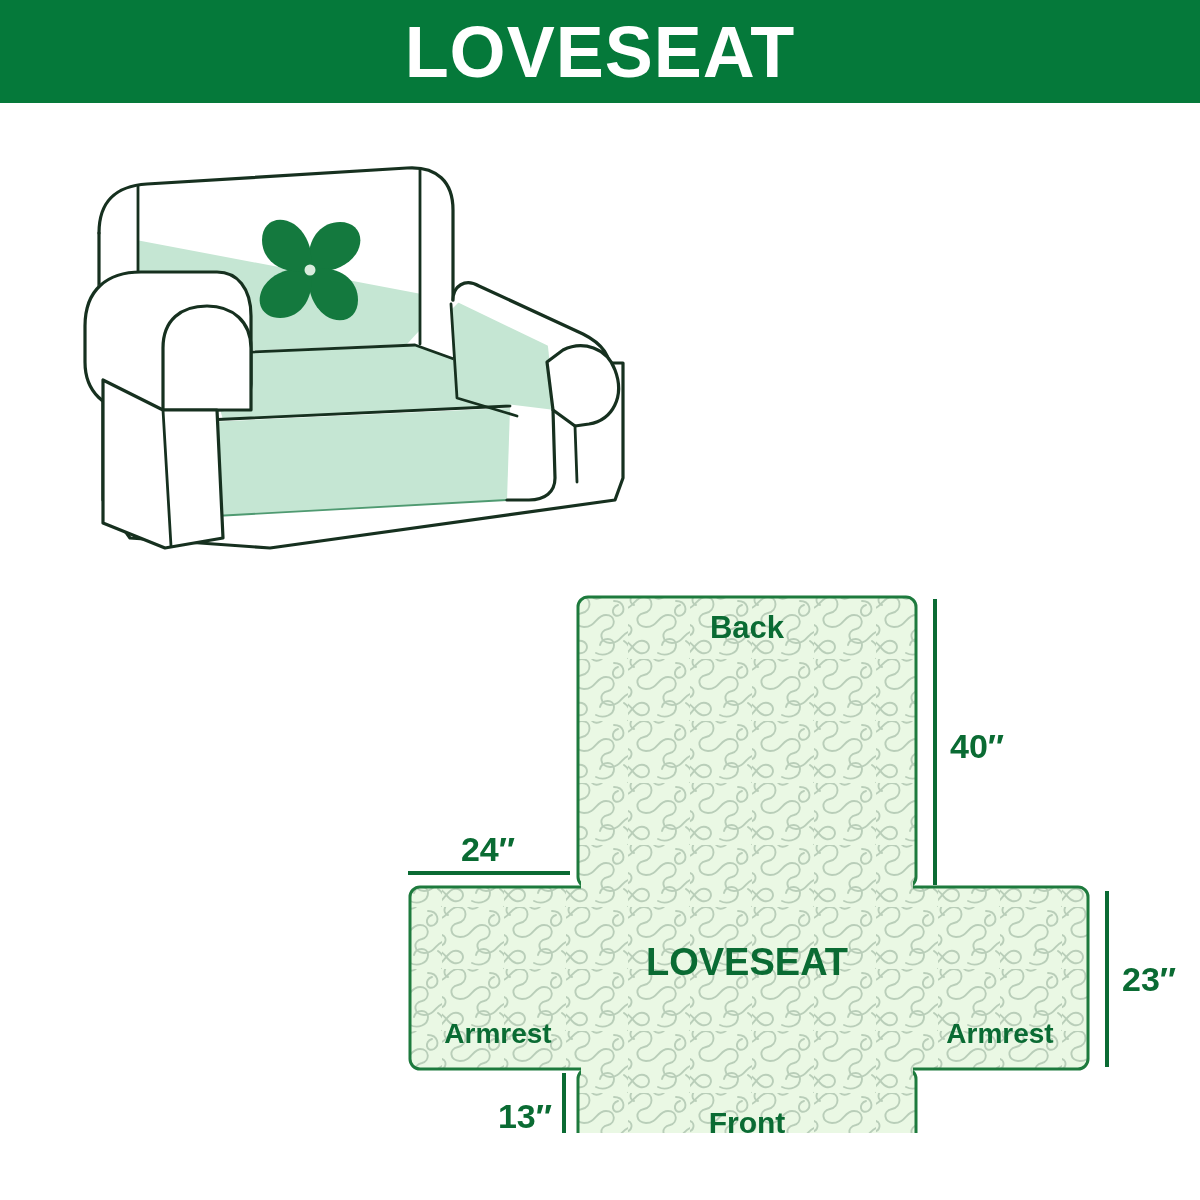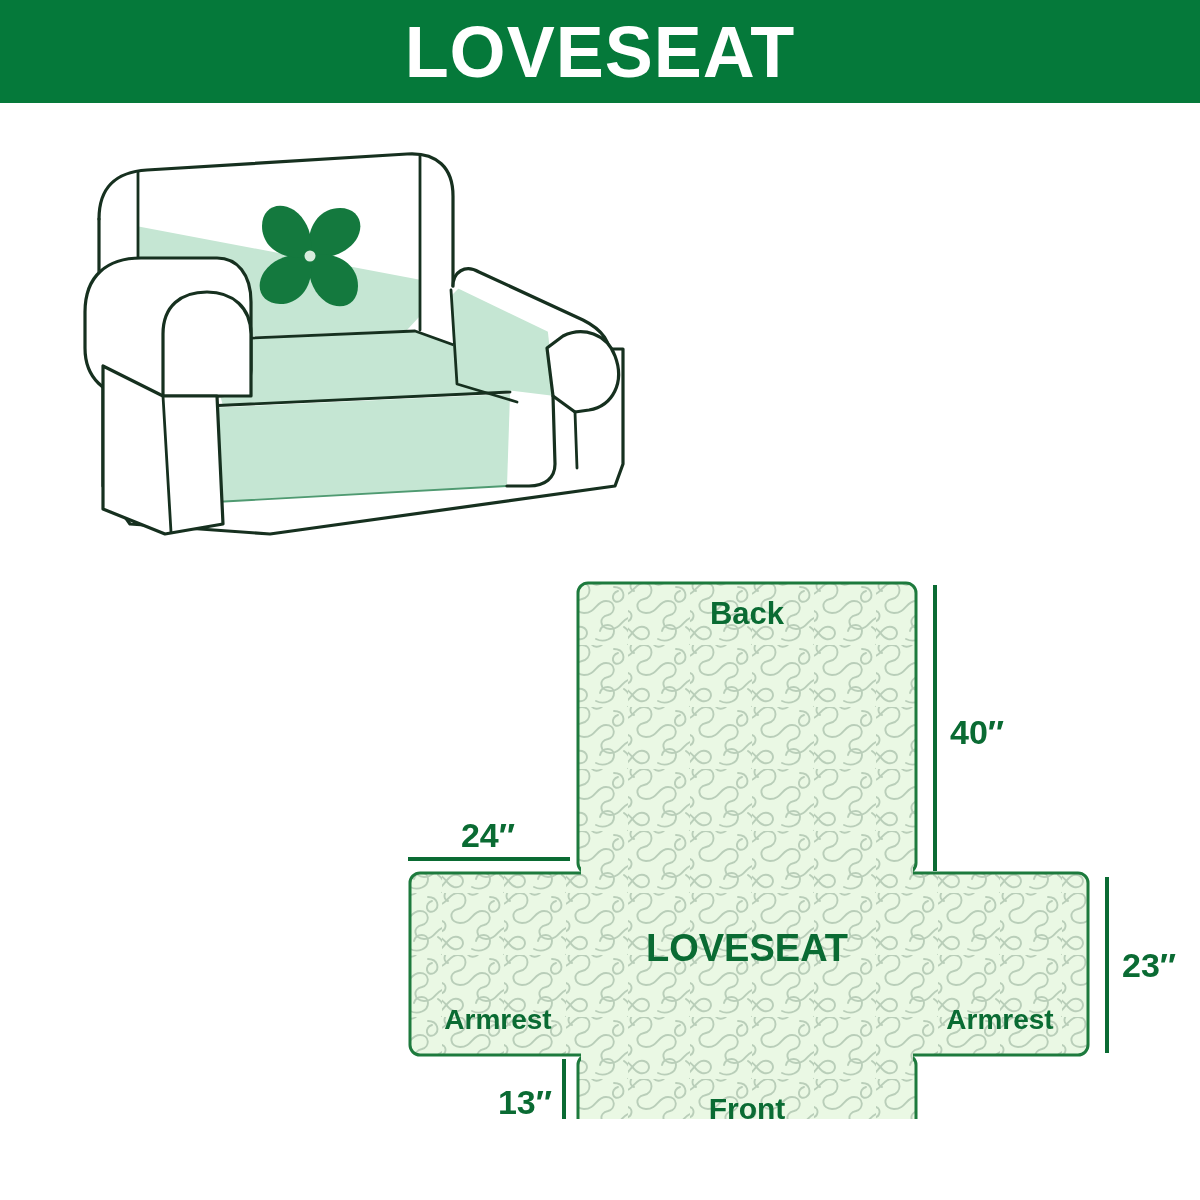--- a/index.html
+++ b/index.html
@@ -33,21 +33,21 @@
     font-size: 72px;
     font-weight: 700;
     letter-spacing: 1px;
     line-height: 1;
   }
 
   
   #stage {
     position: absolute;
     left: 0;
-    top: 89px;
+    top: 103px;
     width: 1200px;
     height: 1097px;
   }
 
   #sofa-illustration {
     position: absolute;
     left: 55px;
     top: 45px;
     width: 640px;
     height: 420px;

